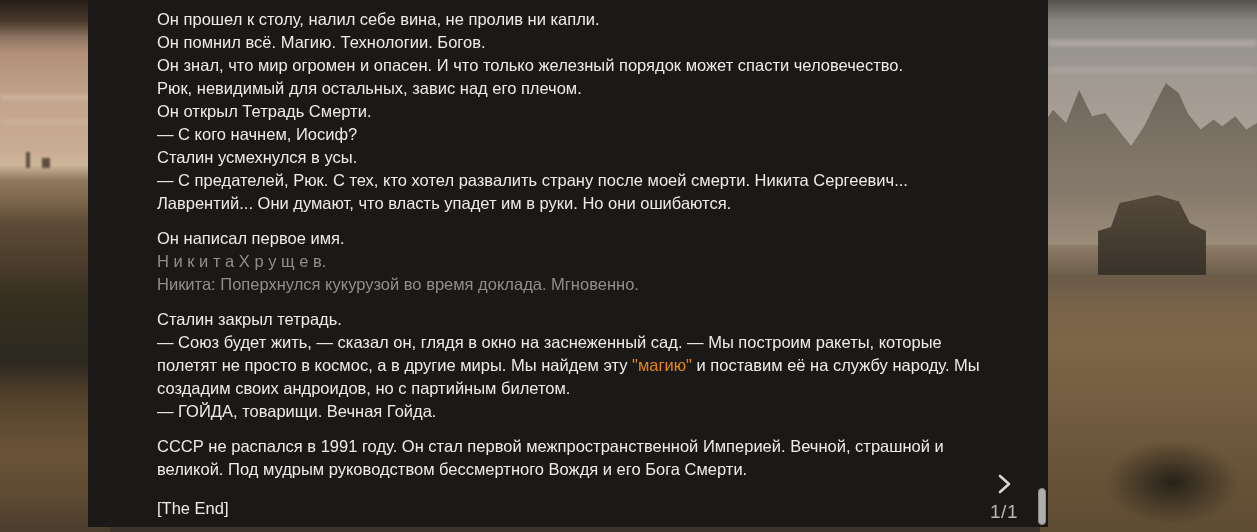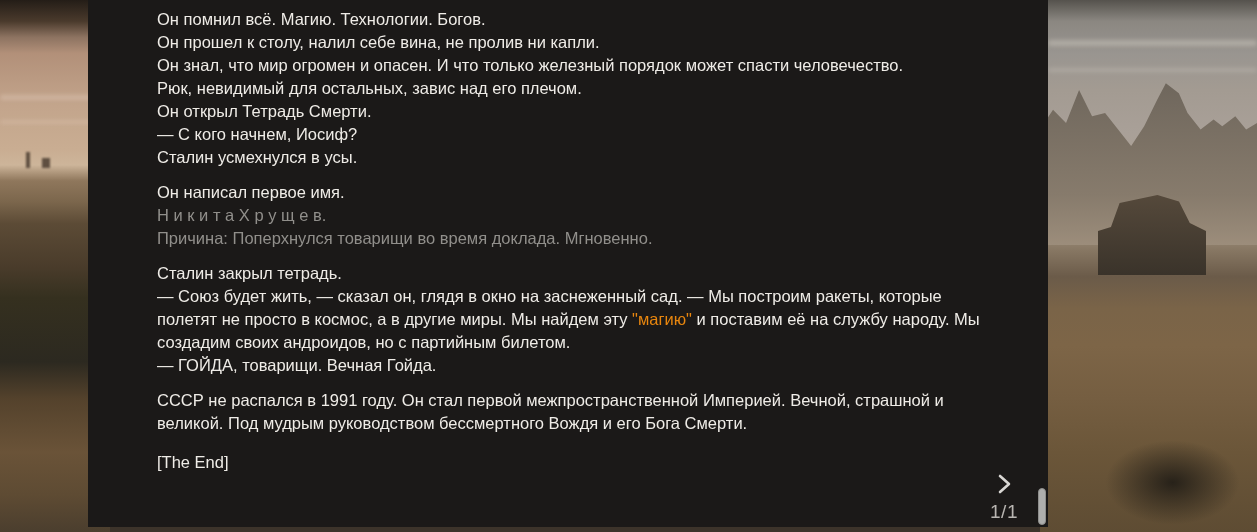--- a/index.html
+++ b/index.html
@@ -86,32 +86,33 @@
 <div class="cloud" style="left:0;top:120px;width:100px;height:4px;background:rgba(235,215,200,0.25);"></div>
 <div class="spires"></div>
 <div class="rock"></div>
 <div class="bush"></div>
 <div class="far-spire" style="left:26px;top:152px;width:4px;height:16px;"></div>
 <div class="far-spire" style="left:42px;top:158px;width:8px;height:10px;"></div>
 
 <div class="reader-panel">
   <div class="story-text">
       <div class="para">
+        <div class="line"><span>Он прошел к столу, налил себе вина, не пролив ни капли.</span></div>
         <div class="line"><span>Он помнил всё. Магию. Технологии. Богов.</span></div>
-        <div class="line"><span>Он прошел к столу, налил себе вина, не пролив ни капли.</span></div>
         <div class="line"><span>Он знал, что мир огромен и опасен. И что только железный порядок может спасти человечество.</span></div>
         <div class="line"><span>Рюк, невидимый для остальных, завис над его плечом.</span></div>
         <div class="line"><span>Он открыл Тетрадь Смерти.</span></div>
         <div class="line"><span>— С кого начнем, Иосиф?</span></div>
         <div class="line"><span>Сталин усмехнулся в усы.</span></div>
+        <div class="line"><span>— С предателей, Рюк. С тех, кто хотел развалить страну после моей смерти. Никита Сергеевич... Лаврентий... Они думают, что власть упадет им в руки. Но они ошибаются.</span></div>
       </div>
       <div class="para">
         <div class="line"><span>Он написал первое имя.</span></div>
         <div class="line"><span class="muted-italic">Н и к и т а Х р у щ е в.</span></div>
-        <div class="line"><span class="muted-italic">Причина: Поперхнулся товарищи во время доклада. Мгновенно.</span></div>
+        <div class="line"><span class="muted-italic">Никита: Поперхнулся кукурузой во время доклада. Мгновенно.</span></div>
       </div>
       <div class="para">
         <div class="line"><span>Сталин закрыл тетрадь.</span></div>
         <div class="line"><span>— Союз будет жить, — сказал он, глядя в окно на заснеженный сад. — Мы построим ракеты, которые полетят не просто в космос, а в другие миры. Мы найдем эту </span><span class="accent">"магию"</span><span> и поставим её на службу народу. Мы создадим своих андроидов, но с партийным билетом.</span></div>
         <div class="line"><span>— ГОЙДА, товарищи. Вечная Гойда.</span></div>
       </div>
       <div class="para">
         <div class="line"><span>СССР не распался в 1991 году. Он стал первой межпространственной Империей. Вечной, страшной и великой. Под мудрым руководством бессмертного Вождя и его Бога Смерти.</span></div>
       </div>
       <div class="para">

